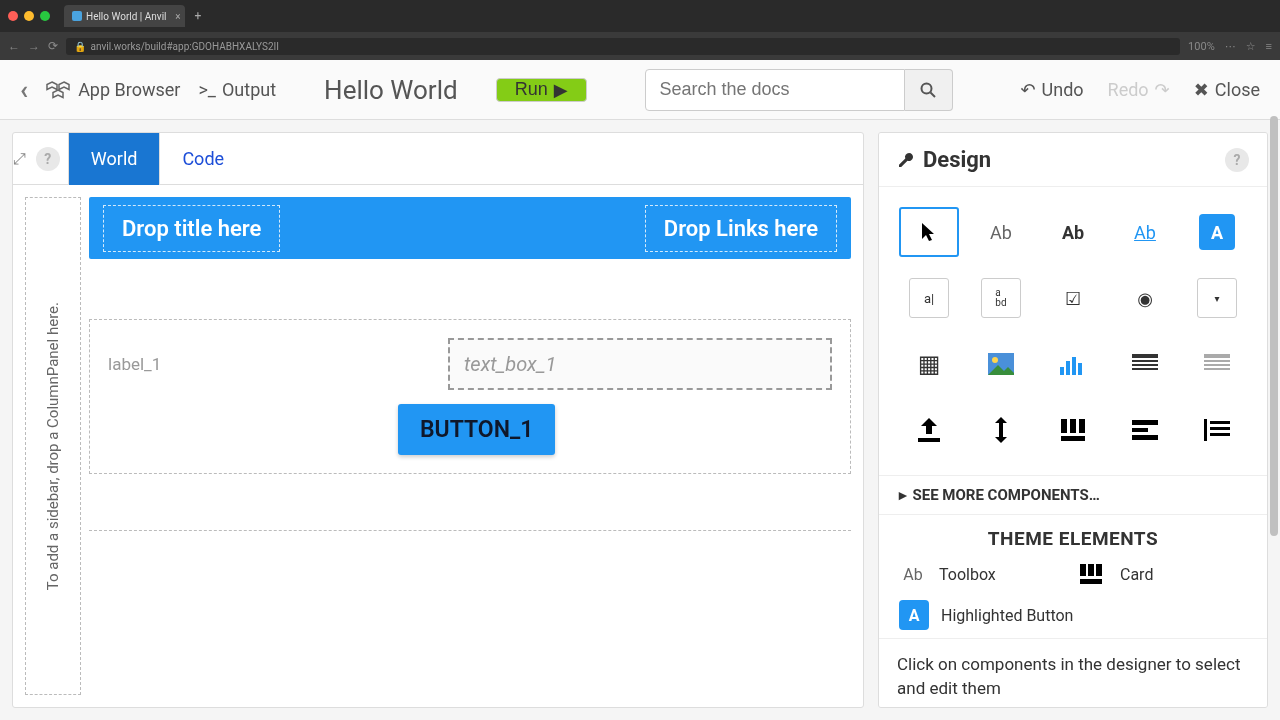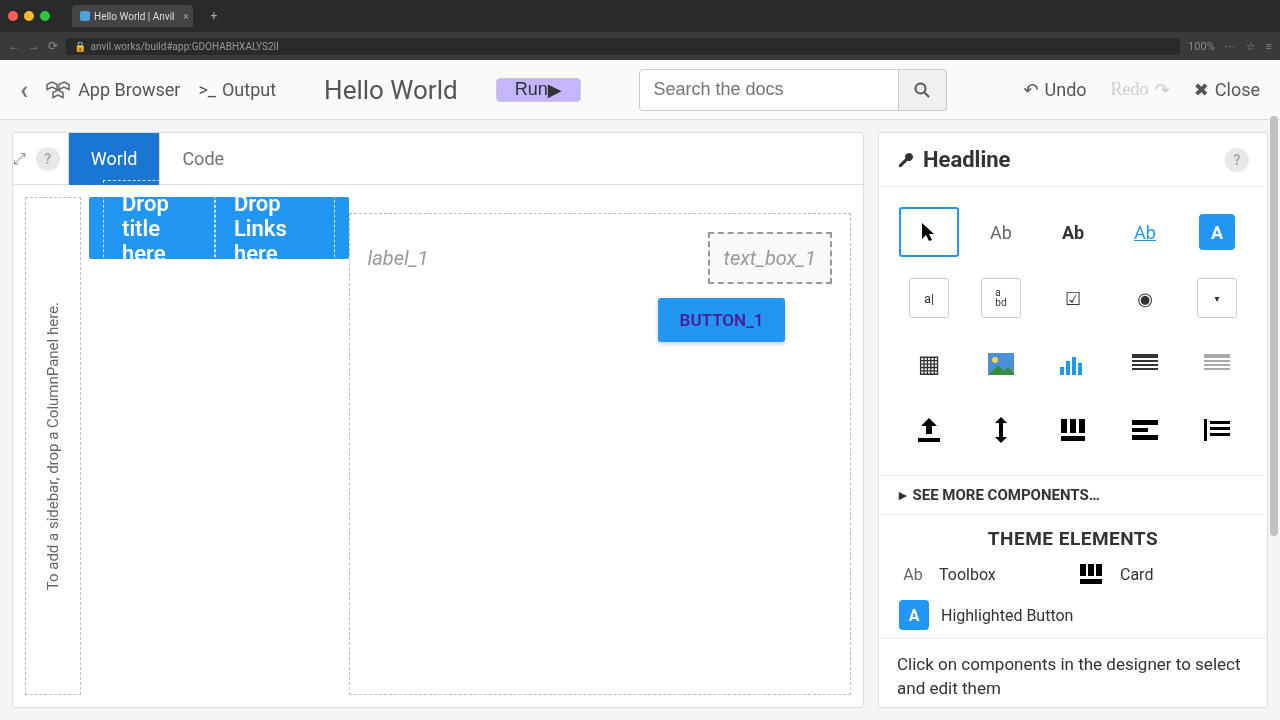--- a/index.html
+++ b/index.html
@@ -1,18 +1,18 @@
 <!DOCTYPE html>
 <html><head>
 <meta charset="utf-8">
 <style>
 * { box-sizing: border-box; margin: 0; padding: 0; }
 body { font-family: -apple-system, BlinkMacSystemFont, "Segoe UI", Roboto, Helvetica, Arial, sans-serif; background: #f5f5f5; width: 1280px; height: 720px; overflow: hidden; }
 
-.browser-chrome { background: #2a2a2a; height: 32px; display: flex; align-items: center; padding: 0 8px; gap: 14px; }
+.browser-chrome { background: #2a2a2a; height: 32px; display: flex; align-items: center; padding: 0 8px; gap: 6px; }
 .traffic-lights { display: flex; gap: 6px; margin-right: 8px; }
 .traffic-light { width: 10px; height: 10px; border-radius: 50%; }
 .tl-red { background: #ff5f57; }
 .tl-yellow { background: #febc2e; }
 .tl-green { background: #28c840; }
 .browser-tab { background: #444; color: #ddd; font-size: 10px; padding: 4px 18px 4px 8px; border-radius: 4px 4px 0 0; display: flex; align-items: center; gap: 4px; position: relative; height: 22px; }
 .tab-favicon { width: 10px; height: 10px; background: #4aa3df; border-radius: 2px; }
 .tab-close { position: absolute; right: 4px; font-size: 10px; color: #aaa; }
 .tab-plus { color: #aaa; font-size: 12px; margin-left: 4px; }
 
@@ -21,52 +21,52 @@
 .url-field { flex: 1; background: #2a2a2a; border-radius: 3px; padding: 3px 8px; color: #999; font-size: 10px; display: flex; align-items: center; gap: 4px; }
 .url-right-icons { display: flex; gap: 10px; color: #888; font-size: 11px; }
 
 .topbar { background: #fafafa; border-bottom: 1px solid #ddd; height: 60px; display: flex; align-items: center; padding: 0 20px; gap: 18px; }
 .topbar-left { display: flex; align-items: center; gap: 18px; }
 .back-arrow { font-size: 26px; color: #777; font-weight: bold; }
 .app-browser { display: flex; align-items: center; gap: 8px; color: #555; font-size: 18px; }
 .app-browser-icon { font-size: 22px; }
 .output-link { display: flex; align-items: center; gap: 6px; color: #555; font-size: 18px; }
 .app-title { font-size: 26px; color: #555; margin-left: 30px; margin-right: 20px; }
-.run-btn { background: #c4b5fd; border: 1px solid #ccc; border-radius: 4px; padding: 0 18px; font-size: 18px; color: #333; display: flex; align-items: center; }
+.run-btn { background: #84cc16; border: 1px solid #ccc; border-radius: 4px; padding: 0 18px; font-size: 18px; color: #333; display: flex; align-items: center; gap: 6px; }
 .search-group { display: flex; margin-left: 40px; }
 .search-input { width: 260px; height: 42px; border: 1px solid #ccc; border-radius: 4px 0 0 4px; padding: 0 14px; font-size: 18px; color: #999; background: #fff; }
 .search-btn { width: 48px; height: 42px; border: 1px solid #ccc; border-left: none; border-radius: 0 4px 4px 0; background: #f0f0f0; display: flex; align-items: center; justify-content: center; color: #555; font-size: 16px; }
 .topbar-right { margin-left: auto; display: flex; align-items: center; gap: 24px; font-size: 18px; }
 .undo-link { color: #555; display: flex; align-items: center; gap: 6px; }
-.redo-link { color: #ccc; display: flex; align-items: center; gap: 6px; font-family: Liberation Serif, serif; }
+.redo-link { color: #ccc; display: flex; align-items: center; gap: 6px; }
 .close-link { color: #555; display: flex; align-items: center; gap: 6px; }
 
 .main-area { display: flex; height: calc(720px - 32px - 28px - 60px); padding: 12px; gap: 14px; background: #f5f5f5; }
 
 .designer-panel { flex: 1; background: #fff; border: 1px solid #ddd; border-radius: 3px; display: flex; flex-direction: column; }
 .designer-header { display: flex; align-items: center; border-bottom: 1px solid #ddd; height: 52px; }
 .form-name { font-size: 22px; font-weight: bold; color: #333; padding: 0 18px; flex: 1; }
 .header-icons { display: flex; align-items: center; gap: 10px; padding-right: 8px; }
 .expand-icon { color: #888; font-size: 16px; }
 .help-circle { width: 24px; height: 24px; border-radius: 50%; background: #e8e8e8; color: #aaa; display: flex; align-items: center; justify-content: center; font-size: 14px; font-weight: bold; }
-.view-tab { padding: 0 22px; height: 52px; display: flex; align-items: center; font-size: 18px; color: #737373; border-left: 1px solid #ddd; }
+.view-tab { padding: 0 22px; height: 52px; display: flex; align-items: center; font-size: 18px; color: #1d4ed8; border-left: 1px solid #ddd; }
 .view-tab.active { background: #1976d2; color: #fff; }
 
 .designer-body { padding: 12px; display: flex; gap: 8px; flex: 1; }
 .sidebar-dropzone { width: 56px; border: 1px dashed #bbb; display: flex; align-items: center; justify-content: center; padding: 20px 0; }
 .sidebar-text { writing-mode: vertical-rl; transform: rotate(180deg); color: #666; font-size: 15px; }
 
-.canvas { flex: 1; display: flex; flex-direction: row; }
+.canvas { flex: 1; display: flex; flex-direction: column; gap: 44px; }
 .app-header-zone { background: #2196f3; height: 62px; display: flex; align-items: center; padding: 0 14px; justify-content: space-between; border-radius: 2px; }
 .drop-zone { border: 1px dashed rgba(255,255,255,0.8); color: #fff; font-size: 22px; font-weight: 600; padding: 10px 18px; }
 .form-body-outline { border: 1px dashed #bbb; margin-top: 16px; padding: 18px; }
 .form-row { display: flex; align-items: center; gap: 20px; }
-.label-placeholder { color: #999; font-style: italic; font-size: 20px; flex: 0 0 320px; }
+.label-placeholder { color: #999; font-size: 17px; flex: 0 0 320px; }
 .textbox-placeholder { flex: 1; border: 2px dashed #999; padding: 12px 14px; color: #999; font-style: italic; font-size: 20px; background: #fafafa; position: relative; }
-.button-component { background: #2196f3; color: #4c1d95; font-size: 17px; font-weight: 600; padding: 12px 22px; border-radius: 3px; margin-top: 14px; margin-left: 290px; display: inline-block; box-shadow: 0 2px 4px rgba(0,0,0,0.2); }
+.button-component { background: #2196f3; color: #0f172a; font-size: 23px; font-weight: 600; padding: 12px 22px; border-radius: 3px; margin-top: 14px; margin-left: 290px; display: inline-block; box-shadow: 0 2px 4px rgba(0,0,0,0.2); }
 .dashed-line { border-top: 1px dashed #bbb; margin-top: 12px; }
 
 .toolbox-panel { width: 390px; background: #fff; border: 1px solid #ddd; border-radius: 3px; display: flex; flex-direction: column; overflow-y: auto; }
 .toolbox-header { display: flex; align-items: center; gap: 8px; padding: 14px 18px; border-bottom: 1px solid #eee; }
 .wrench-icon { font-size: 18px; }
 .toolbox-title { font-size: 22px; font-weight: bold; color: #333; flex: 1; }
 
 .tool-grid { display: grid; grid-template-columns: repeat(5, 1fr); gap: 16px 12px; padding: 20px; }
 .tool-cell { height: 50px; display: flex; align-items: center; justify-content: center; font-size: 18px; color: #333; cursor: pointer; border-radius: 3px; }
 .tool-cell.selected { border: 2px solid #2196f3; }
@@ -206,21 +206,21 @@
     </div>
   </div>
 
   <div class="toolbox-panel">
     <div class="toolbox-header">
       <span class="wrench-icon">
         <svg width="18" height="18" viewBox="0 0 18 18">
             <path d="M12 2a4 4 0 00-3.7 5.5L2 13.8V16h2.2l6.3-6.3A4 4 0 1012 2z" fill="#333"></path>
           </svg>
       </span>
-      <div class="toolbox-title">Headline</div>
+      <div class="toolbox-title">Design</div>
       <span class="help-circle">?</span>
     </div>
 
     <div class="tool-grid">
       <div class="tool-cell selected">
           <span>
             <svg width="18" height="22" viewBox="0 0 18 22">
               <path d="M2 2l0 16 4-4 3 6 3-1-3-6 5 0z" fill="#000"></path>
             </svg>
           </span>

